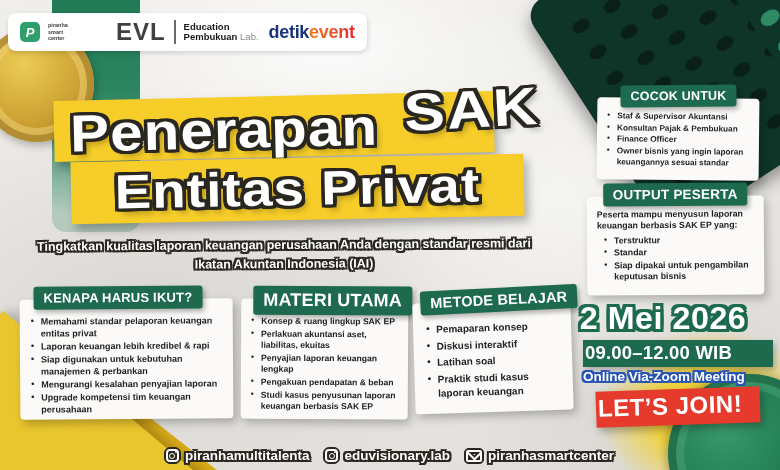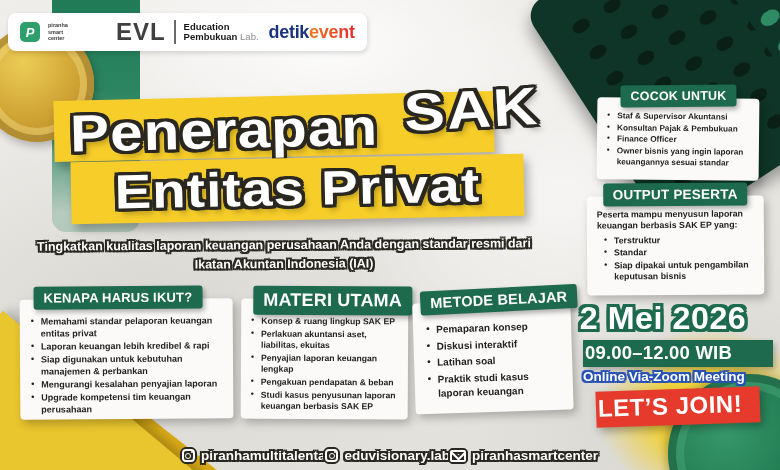--- a/index.html
+++ b/index.html
@@ -187,21 +187,21 @@
   .sch-platform { margin-top:2px; font-size:13.5px; font-weight:800; }
   .sch-cta {
     margin:5px auto 0; width:164px; background:#e53a2c; color:#fff; font-size:24px; font-weight:800;
     padding:3px 2px 5px; transform:rotate(-2deg); letter-spacing:.5px;
     box-shadow:3px 4px 8px rgba(0,0,0,.3);
   }
 
   
   .footer {
     position:absolute; left:0; right:0; bottom:7px; display:flex;
-    justify-content:center; align-items:center; z-index:4;
+    justify-content:center; align-items:center; gap:16px; z-index:4;
   }
   .social { display:flex; align-items:center; gap:6px; font-size:13.5px; font-weight:800; }
   .icon-outline { filter: drop-shadow(1px 1px 0 #29271f) drop-shadow(-1px 1px 0 #29271f) drop-shadow(1px -1px 0 #29271f) drop-shadow(-1px -1px 0 #29271f); display:inline-flex; }
   .ig-icon { width:13px; height:13px; border:2px solid #fff; border-radius:4px; position:relative; }
   .ig-icon::after { content:""; position:absolute; inset:1.5px; border:1.6px solid #fff; border-radius:50%; }
   .ig-icon::before { content:""; position:absolute; top:0; right:0; width:2px; height:2px; background:#fff; border-radius:50%; }
   .mail-icon { width:16px; height:12px; border:2px solid #fff; border-radius:2px; position:relative; overflow:hidden; }
   .mail-icon::before { content:""; position:absolute; top:-7px; left:0; width:9px; height:9px; border:2px solid #fff; transform:rotate(45deg); }
 </style>
 </head>

